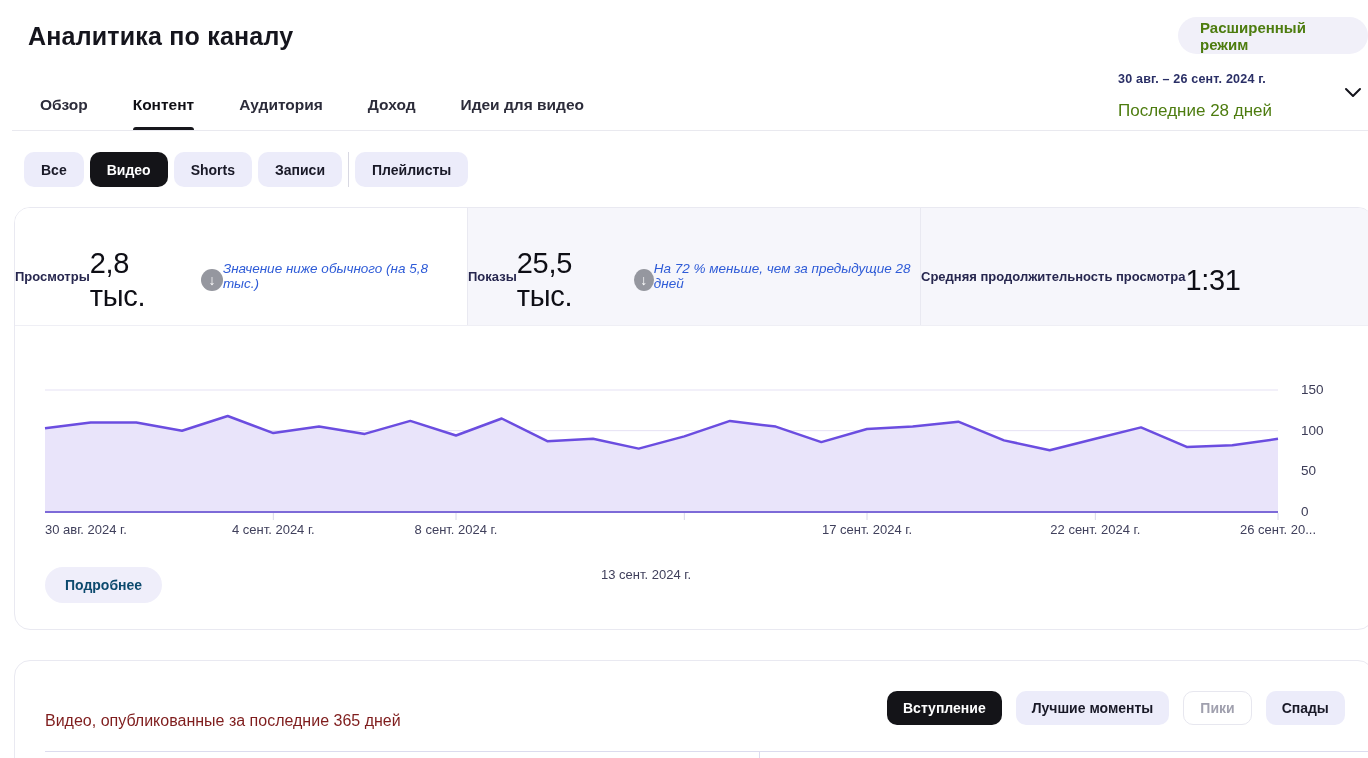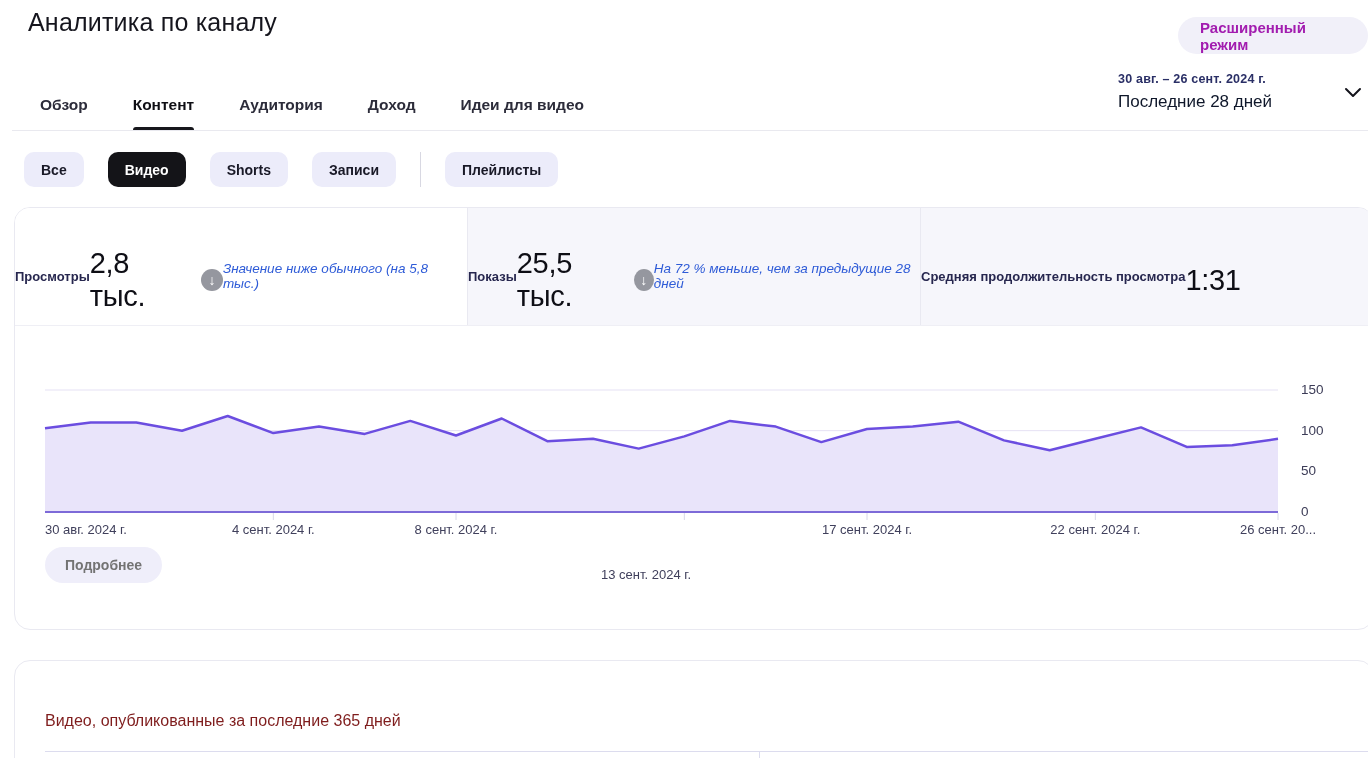--- a/index.html
+++ b/index.html
@@ -4,43 +4,43 @@
 <style>
   * { margin:0; padding:0; box-sizing:border-box; }
   html,body { width:1368px; height:758px; }
   body {
     position:relative; overflow:hidden; background:#ffffff;
     font-family:"Liberation Sans","DejaVu Sans",sans-serif; color:#17171f;
   }
   .abs { position:absolute; }
 
   
-  .page-title { left:28px; top:8px; font-size:25px; font-weight:400; letter-spacing:.2px; color:#15151d; }
+  .page-title { left:28px; top:22px; font-size:25px; font-weight:700; letter-spacing:.2px; color:#15151d; }
   .advanced-btn {
     left:1178px; top:17px; height:37px; padding:0 22px; border-radius:19px;
     background:#f1f0f9; display:flex; align-items:center;
-    font-size:15px; font-weight:700; color:#a21caf; cursor:pointer;
+    font-size:15px; font-weight:700; color:#4d7c0f; cursor:pointer;
   }
   .date-block { left:1118px; top:72px; width:226px; cursor:pointer; }
   .date-range { font-size:12.5px; font-weight:700; color:#2a2f66; letter-spacing:.2px; }
-  .date-preset { margin-top:6px; font-size:17px; font-weight:400; color:#0f172a; }
+  .date-preset { margin-top:15px; font-size:17px; font-weight:400; color:#4d7c0f; }
   .chevron-down { left:1343px; top:85px; width:20px; height:16px; cursor:pointer; }
 
   
   .tabs-row { left:12px; top:93px; width:1368px; height:38px; border-bottom:1px solid #e9e9ef; }
   .tabs { display:flex; gap:45px; padding-left:28px; height:100%; }
   .tab { position:relative; font-size:15.5px; font-weight:600; color:#2c2c3a; cursor:pointer; padding-top:3px; }
   .tab.active { color:#0f0f15; font-weight:700; }
   .tab.active::after {
     content:""; position:absolute; left:0; right:0; bottom:0; height:3px;
     background:#17171c; border-radius:3px 3px 0 0;
   }
 
   
-  .chips-row { left:24px; top:152px; display:flex; gap:24px; align-items:center; }
+  .chips-row { left:24px; top:152px; display:flex; gap:6px; align-items:center; }
   .chip {
     height:35px; padding:0 17px; border-radius:10px; background:#ececfa;
     display:flex; align-items:center; font-size:14px; font-weight:700; color:#191927; cursor:pointer;
   }
   .chip.active { background:#141418; color:#ffffff; }
   .chip-divider { width:1px; height:35px; background:#d8d8e2; }
 
   
   .panel1 {
     left:14px; top:207px; width:1360px; height:423px; background:#fff;
@@ -59,22 +59,22 @@
   .trend-icon {
     width:22px; height:22px; border-radius:50%; background:#95979f; color:#fff;
     display:flex; align-items:center; justify-content:center; font-size:14px; line-height:1;
   }
   .metric-annotation { font-size:13.5px; font-style:italic; color:#2e5bd7; }
 
   .chart-svg { left:0; top:160px; }
   .y-label { font-size:13.5px; color:#3c3c57; width:40px; text-align:left; }
   .x-label { font-size:13px; color:#40405c; white-space:nowrap; top:314px; }
   .detail-btn {
-    left:30px; top:339px; height:36px; padding:0 20px; border-radius:18px; background:#efeefa;
-    display:flex; align-items:center; font-size:14px; font-weight:700; color:#737373; cursor:pointer;
+    left:30px; top:359px; height:36px; padding:0 20px; border-radius:18px; background:#efeefa;
+    display:flex; align-items:center; font-size:14px; font-weight:700; color:#0c4a6e; cursor:pointer;
   }
 
   
   .panel2 {
     left:14px; top:660px; width:1360px; height:200px; background:#fff;
     border:1px solid #e9e9f1; border-radius:16px;
   }
   .retention-title { left:30px; top:23px; font-size:19px; font-weight:700; color:#0f0f16; }
   .retention-subtitle { left:30px; top:51px; font-size:16px; color:#7f1d1d; }
   .retention-btns { left:872px; top:30px; display:flex; gap:14px; }
@@ -171,15 +171,21 @@
       <div class="abs x-label" style="left: 631px; transform: translateX(-50%); margin-top: 45px;">13 сент. 2024 г.</div>
       <div class="abs x-label" style="left: 852px; transform: translateX(-50%);">17 сент. 2024 г.</div>
       <div class="abs x-label" style="left: 1080.33px; transform: translateX(-50%);">22 сент. 2024 г.</div>
       <div class="abs x-label" style="left: 1263px; transform: translateX(-50%);">26 сент. 20...</div>
     </div>
   <div class="abs detail-btn">Подробнее</div>
 </div>
 
 <div class="abs panel2">
   <div class="abs retention-subtitle">Видео, опубликованные за последние 365 дней</div>
+  <div class="abs retention-btns" id="retBtns">
+      <div class="seg-btn active">Вступление</div>
+      <div class="seg-btn">Лучшие моменты</div>
+      <div class="seg-btn disabled">Пики</div>
+      <div class="seg-btn">Спады</div>
+    </div>
   <div class="abs panel2-divider"></div>
   <div class="abs panel2-tick"></div>
 </div>
 
 </body></html>

